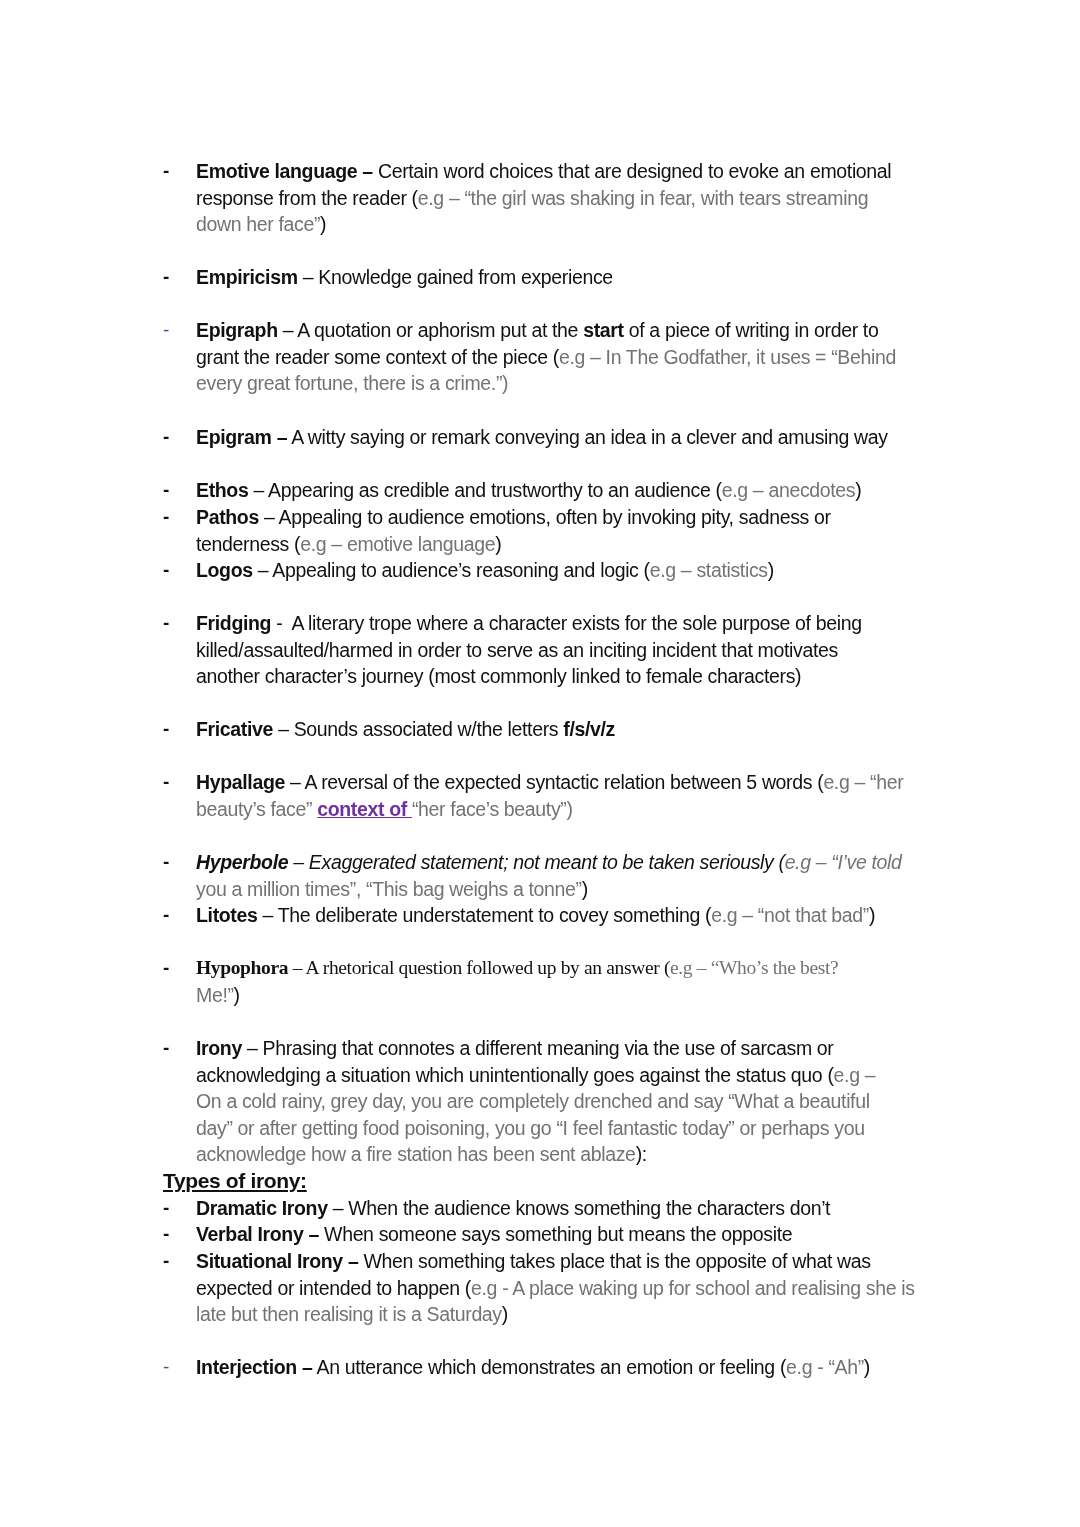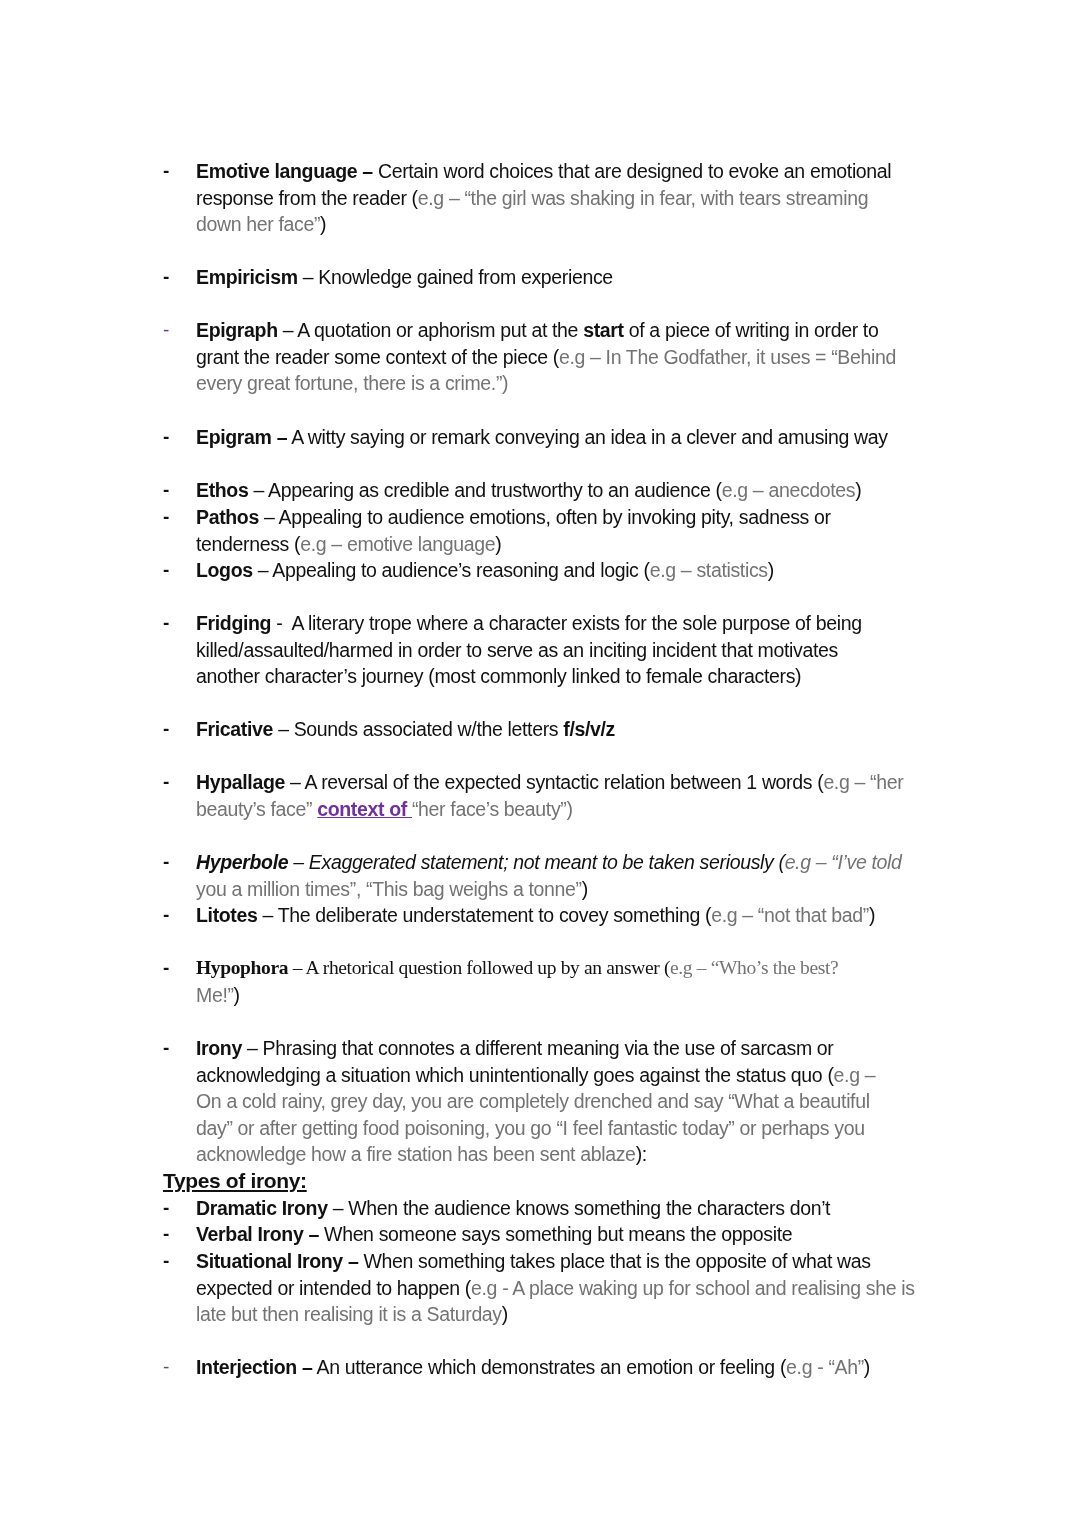--- a/index.html
+++ b/index.html
@@ -113,21 +113,21 @@
   <div class="entry" style="top:716px;">
     <span class="dash">-</span>
     <div class="line" style="top:0;">
       <span class="term">Fricative</span><span> – </span><span>Sounds associated w/the letters </span><b>f/s/v/z</b>
     </div>
   </div>
 
   <div class="entry" style="top:769px;">
     <span class="dash">-</span>
     <div class="line" style="top:0;">
-      <span class="term">Hypallage</span><span> – </span><span>A reversal of the expected syntactic relation between 1 words (</span><span class="ex">e.g – “her</span>
+      <span class="term">Hypallage</span><span> – </span><span>A reversal of the expected syntactic relation between 5 words (</span><span class="ex">e.g – “her</span>
     </div>
     <div class="line" style="top:26.6px;">
       <span class="ex" style="white-space:pre;">beauty’s face” </span><span class="ex-bold-u" style="white-space:pre;">context of </span><span class="ex">“her face’s beauty”</span><span class="ex">)</span>
     </div>
   </div>
 
   <div class="entry" style="top:849px;">
     <span class="dash">-</span>
     <div class="line" style="top:0;font-style:italic;">
       <span class="term">Hyperbole</span><span> – </span><span>Exaggerated statement; not meant to be taken seriously (</span><span class="ex">e.g – “I’ve told</span>

